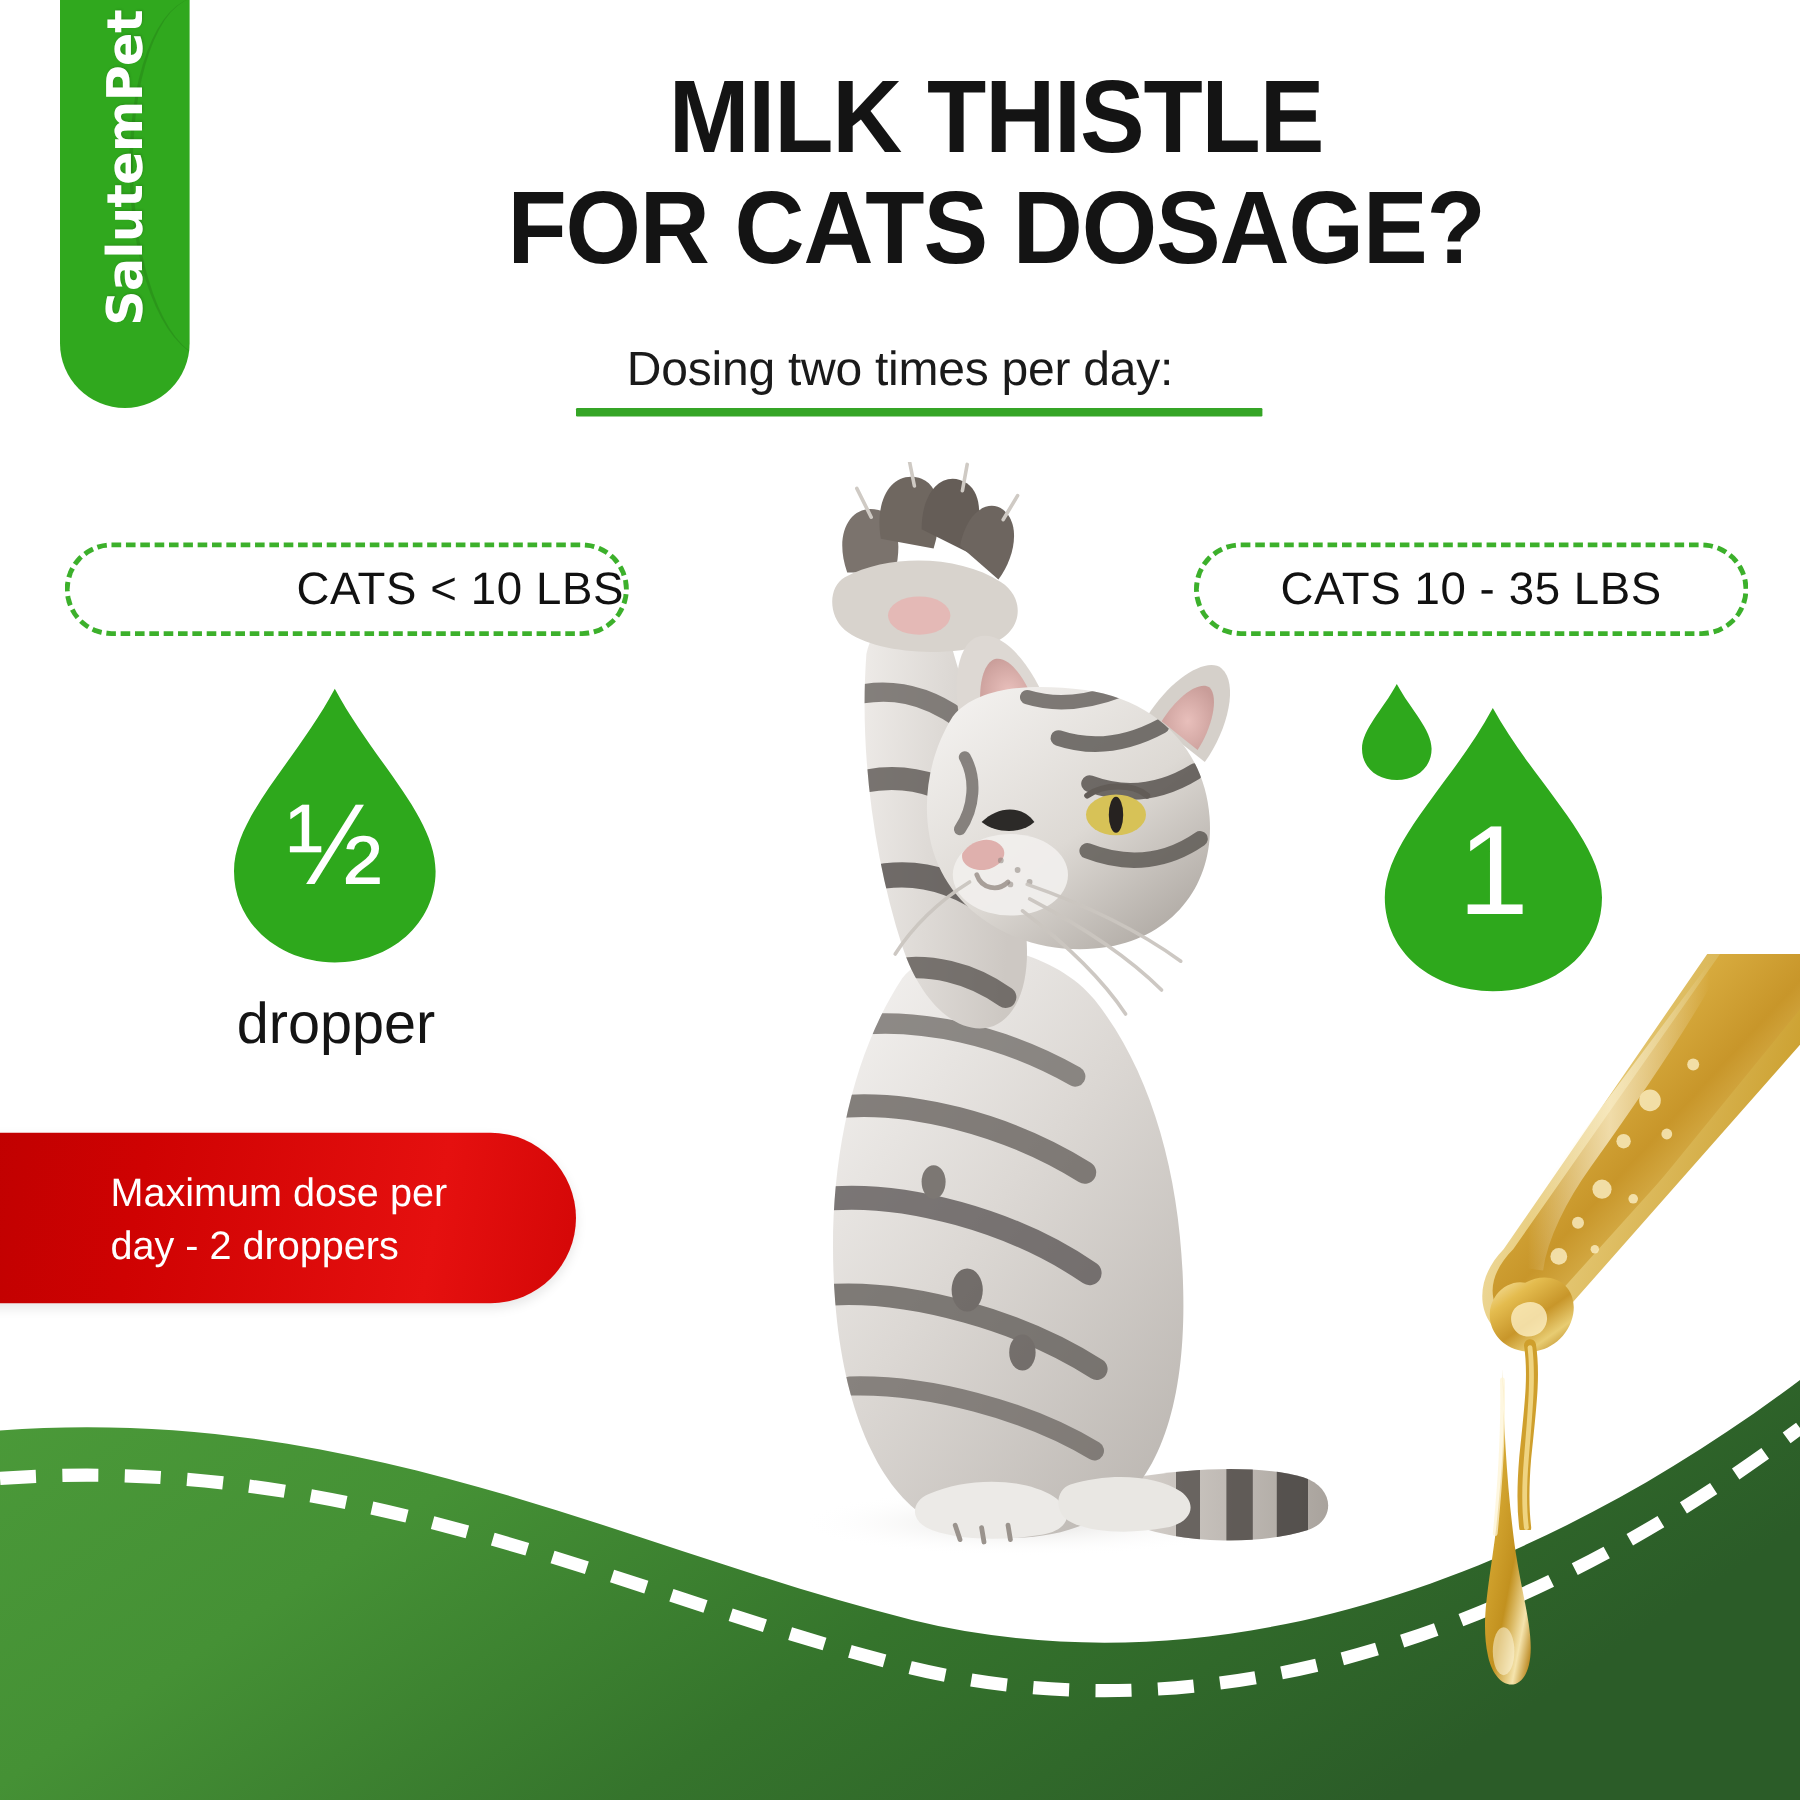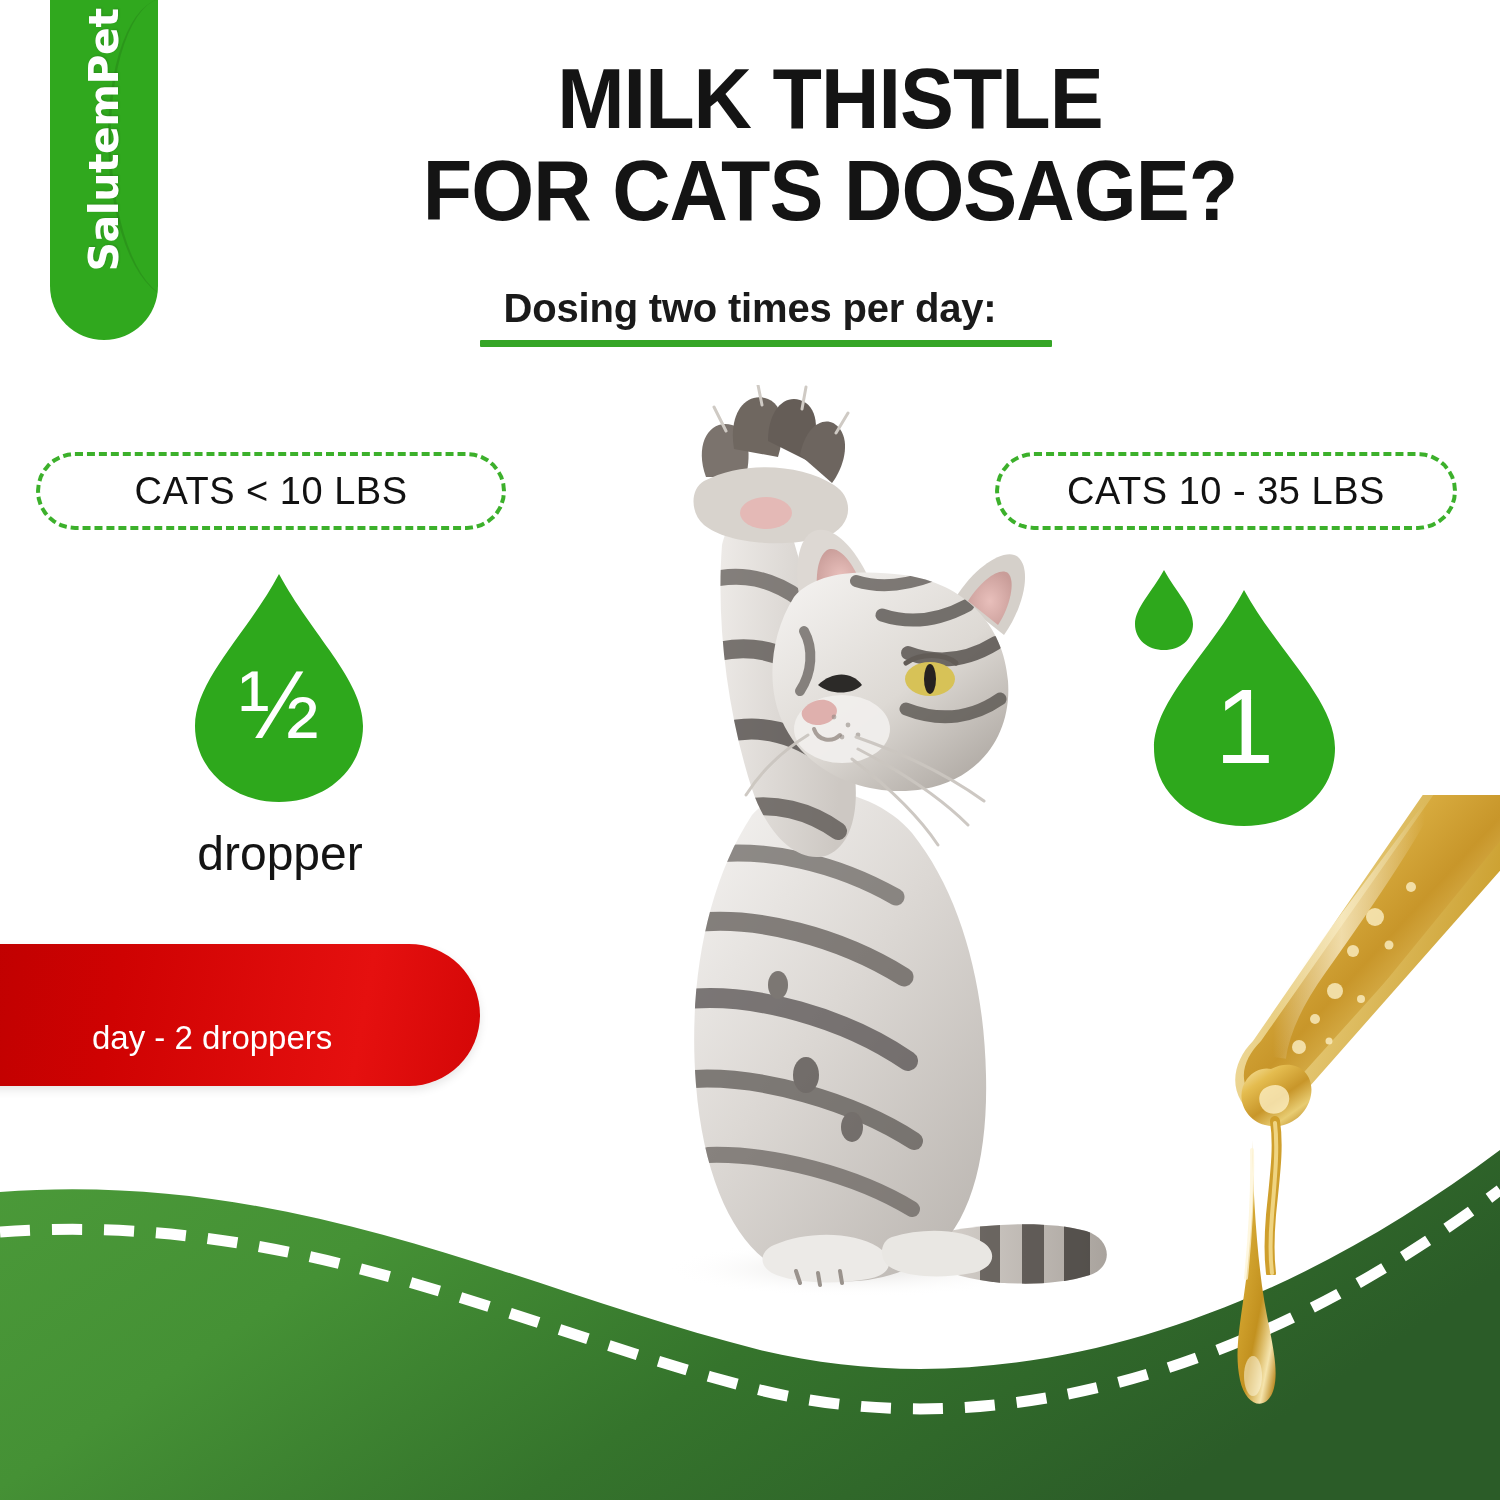--- a/index.html
+++ b/index.html
@@ -75,21 +75,21 @@
     position: absolute;
     left: 0;
     top: 286px;
     width: 1500px;
     text-align: center;
   }
   .subtitle {
     display: inline-block;
     color: #1a1a1a;
     font-size: 40px;
-    font-weight: bold;
+    font-weight: normal;
     font-family: "Liberation Sans", sans-serif;
     letter-spacing: -0.2px;
     padding-bottom: 12px;
     position: relative;
   }
   .subtitle-rule {
     position: absolute;
     left: 480px;
     top: 340px;
     width: 572px;
@@ -108,21 +108,21 @@
     align-items: center;
     justify-content: center;
     color: #111111;
     font-size: 38px;
     font-weight: normal;
     letter-spacing: 0.5px;
     font-family: "Liberation Sans", sans-serif;
     box-sizing: border-box;
     background: transparent;
   }
-  .pill-left  { left: 36px;  top: 452px; width: 470px; }
+  .pill-left  { left: 54px;  top: 452px; width: 470px; justify-content: flex-end; }
   .pill-right { left: 995px; top: 452px; width: 462px; }
 
   
   .drop {
     position: absolute;
     background: #2ea81c;
   }
 
   .drop-big-left {
     left: 193px; top: 572px; width: 172px; height: 232px;
@@ -410,21 +410,21 @@
   <svg class="drop drop-big-right" style="background:none" viewBox="0 0 185 240">
     <path d="M92,2 C 126,64 183,112 183,160 C 183,206 143,238 92,238
              C 42,238 2,206 2,160 C 2,112 59,64 92,2 Z" fill="#2ea81c"></path>
   </svg>
   <div style="position:absolute;left:1152px;top:588px;width:185px;height:240px;display:flex;align-items:center;justify-content:center;">
     <span style="color:#ffffff;font-size:106px;line-height:1;font-family:'Liberation Sans',sans-serif;margin-top:36px;">1</span>
   </div>
 
   <div class="max-banner">
     <div class="max-banner-text">
-      <br>
+      <span>Maximum dose per</span><br>
       <span>day - </span><span class="strong">2 droppers</span>
     </div>
   </div>
 
   <svg class="pipette" viewBox="0 0 330 480">
     <defs>
       <linearGradient id="glassG" x1="0" y1="0" x2="1" y2="0.4">
         <stop offset="0%" stop-color="#f7efd6" stop-opacity="0.9"></stop>
         <stop offset="40%" stop-color="#e6c871" stop-opacity="0.9"></stop>
         <stop offset="100%" stop-color="#c99b24" stop-opacity="0.95"></stop>

